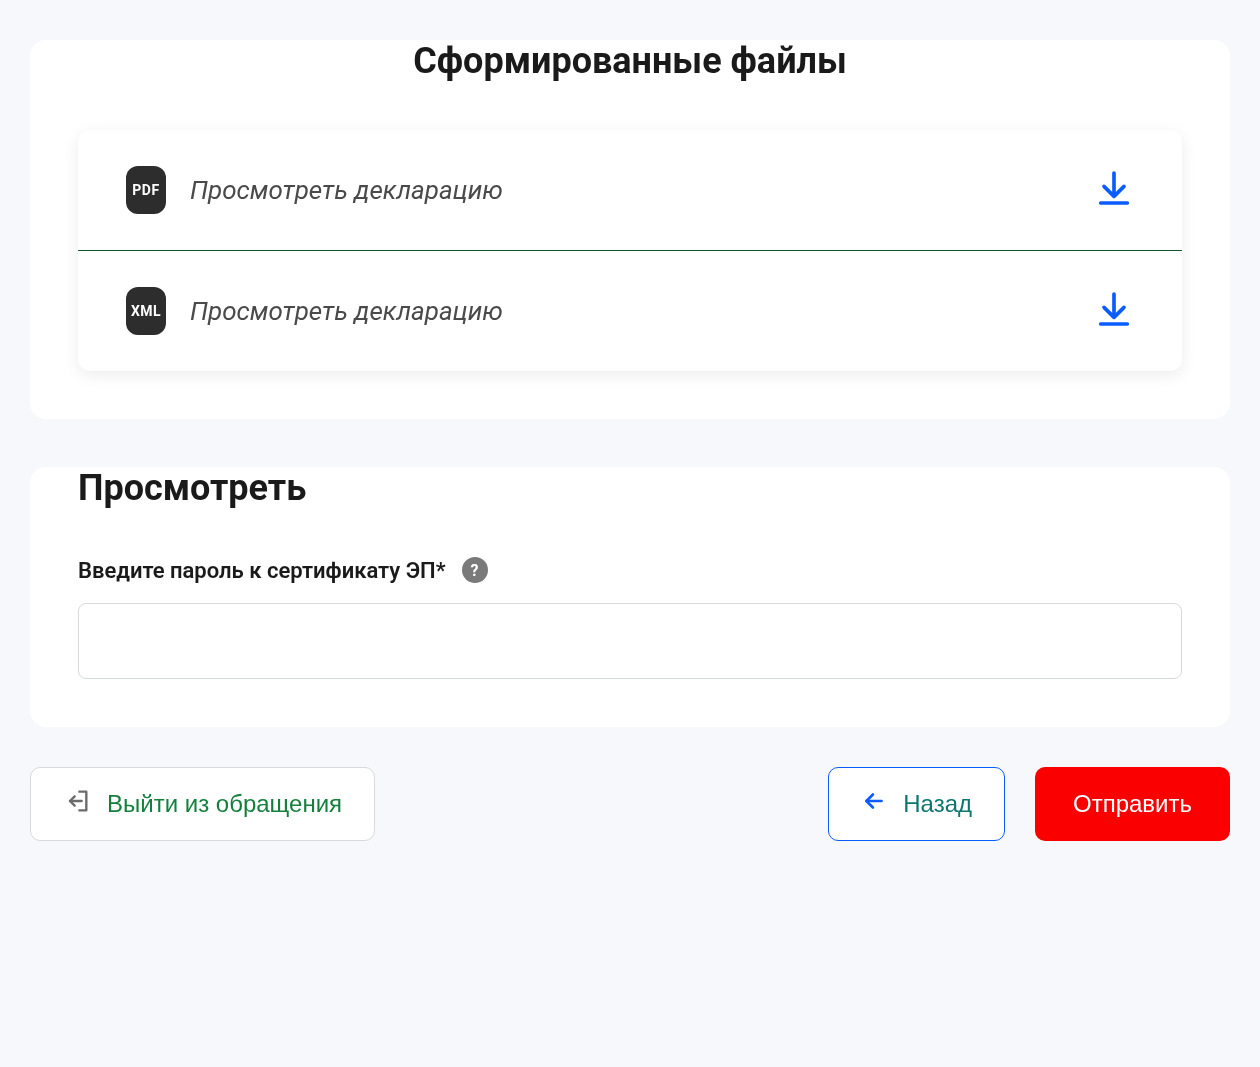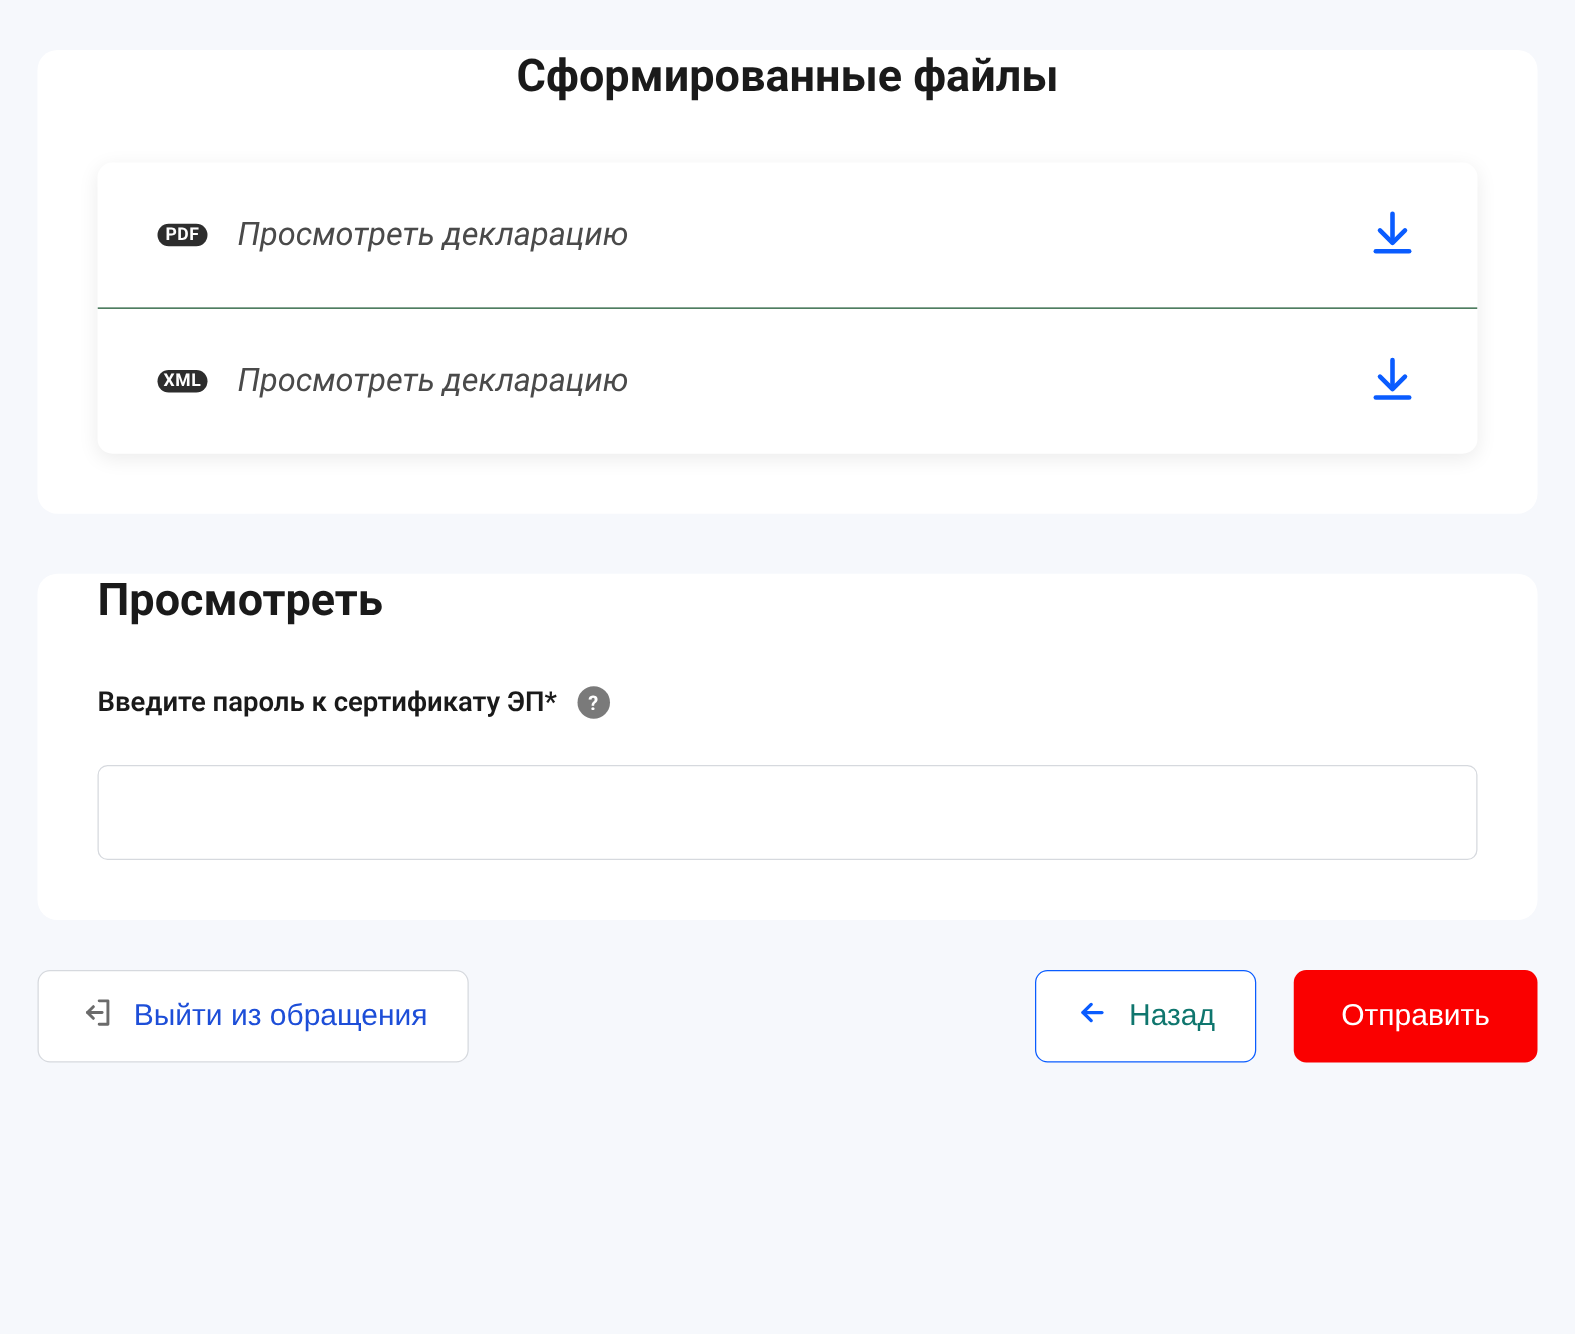--- a/index.html
+++ b/index.html
@@ -42,21 +42,21 @@
     }
     .file-row + .file-row {
       border-top: 1px solid #14532d;
     }
     .file-badge {
       background: #2d2d2d;
       color: #fff;
       font-size: 14px;
       font-weight: 700;
       width: 40px;
-      height: 18px;
+      height: 48px;
       border-radius: 12px;
       display: flex;
       align-items: center;
       justify-content: center;
       flex-shrink: 0;
       letter-spacing: 0.5px;
     }
     .file-label {
       font-size: 26px;
       color: #4a4a4a;
@@ -64,21 +64,21 @@
       font-style: italic;
     }
     .download-icon {
       color: #0a5cff;
       flex-shrink: 0;
     }
     .sign-label-row {
       display: flex;
       align-items: center;
       gap: 16px;
-      margin-bottom: 37px;
+      margin-bottom: 20px;
     }
     .sign-label {
       font-size: 22px;
       font-weight: 600;
       color: #1a1a1a;
     }
     .help-icon {
       width: 26px;
       height: 26px;
       border-radius: 50%;
@@ -120,21 +120,21 @@
       border-radius: 10px;
       font-size: 24px;
       font-weight: 500;
       cursor: pointer;
       padding: 0 32px;
       border: 1px solid transparent;
       background: #fff;
     }
     .btn-ghost {
       border: 1px solid #d6d9de;
-      color: #1d4ed8;
+      color: #15803d;
     }
     .btn-ghost .icon { color: #6b6b6b; }
     .btn-outline {
       border: 1px solid #0a5cff;
       color: #0f766e;
     }
     .btn-outline .icon { color: #0a5cff; }
     .btn-primary {
       background: #fa0000;
       color: #ffffff;

